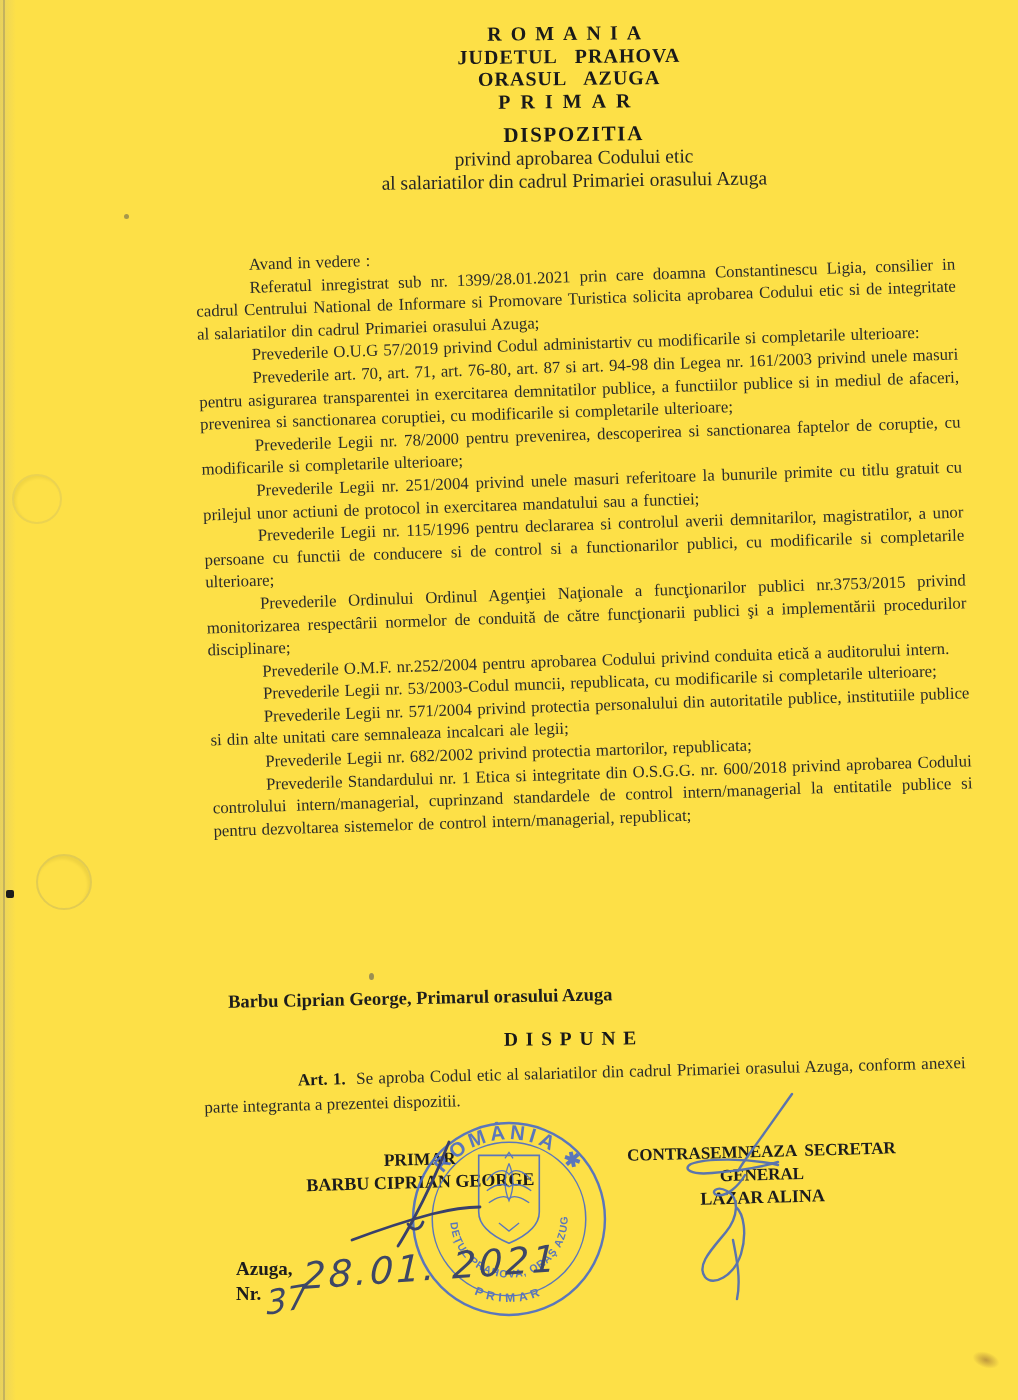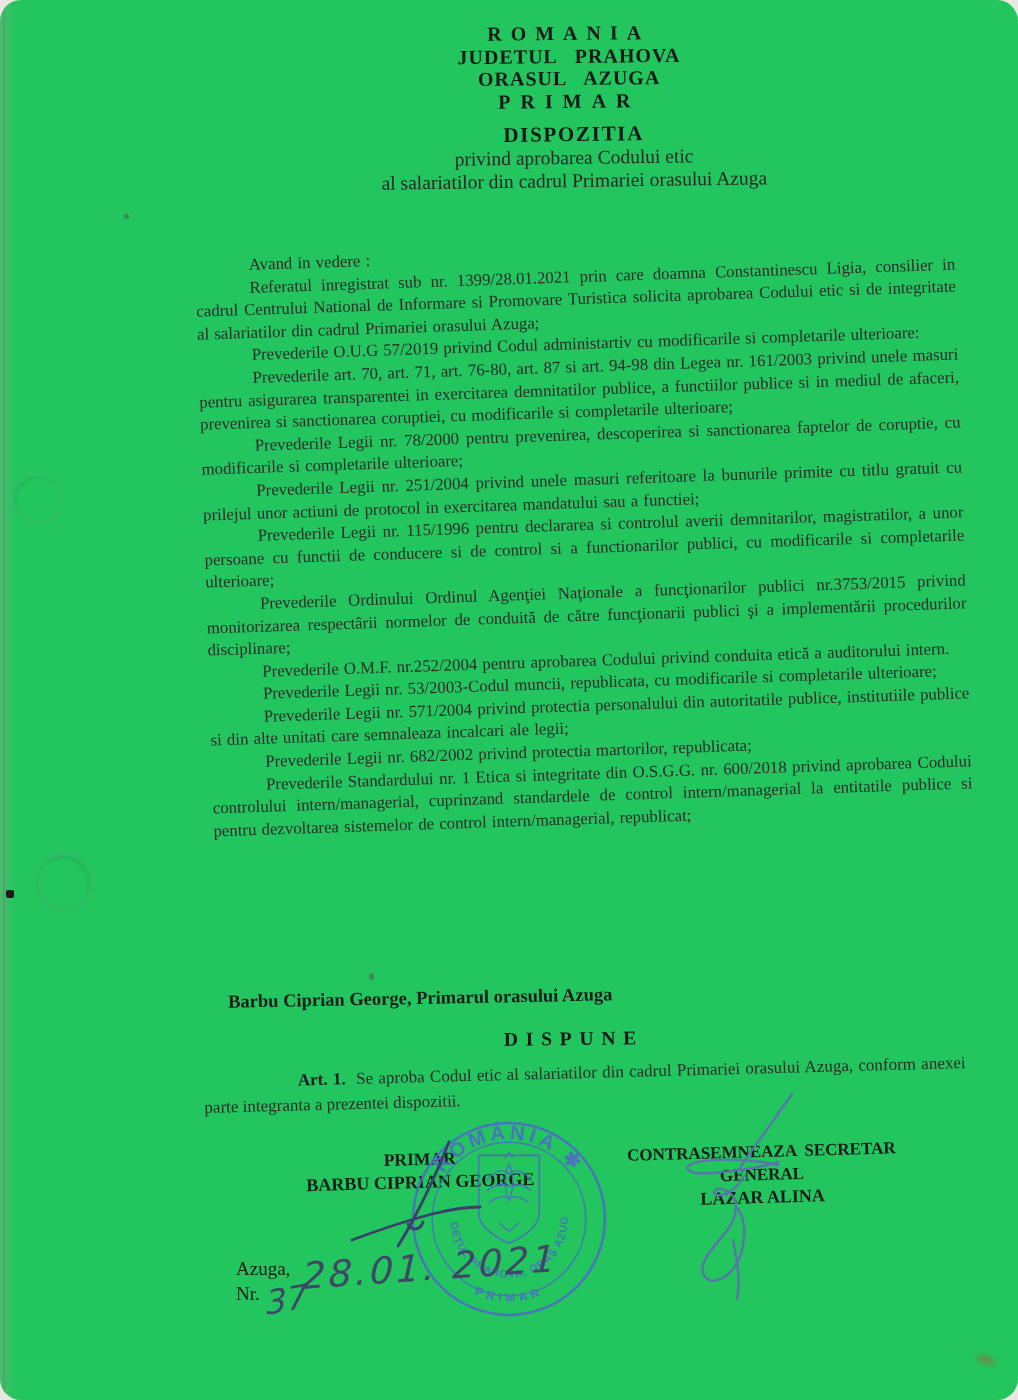--- a/index.html
+++ b/index.html
@@ -1,21 +1,20 @@
 <!DOCTYPE html>
 <html><head>
 <meta charset="utf-8">
 <style>
   html,body{margin:0;padding:0;background:#e9e7e1;}
   .page{
     position:relative;width:1018px;height:1400px;margin:0 auto;
-    background:#22c55e;overflow:hidden;
+    background:#fde047;overflow:hidden;
     font-family:"Liberation Serif","DejaVu Serif",serif;
     color:#2e2e2e;
-    border-radius:21px;
   }
   
   .edge-left{position:absolute;left:0;top:0;width:16px;height:1400px;
     background:linear-gradient(to right,rgba(175,170,155,.28),rgba(175,170,155,0));
     z-index:1;}
   .edge-line{position:absolute;left:3px;top:0;width:2px;height:1400px;
     background:rgba(120,115,105,.35);z-index:1;}
   .punch-hole{position:absolute;border-radius:50%;z-index:1;}
   .hole1{left:12px;top:474px;width:46px;height:46px;
     border:2px solid rgba(140,140,135,.16);
@@ -71,21 +70,21 @@
     transform:rotate(-1.6deg);z-index:2;}
   .sig-right .role{font-weight:bold;font-size:17px;color:#1c1c1c;line-height:23px;word-spacing:4px;}
   .sig-right .name{font-weight:bold;font-size:18px;color:#1c1c1c;line-height:23px;}
 
   .stamp{position:absolute;left:408px;top:1118px;width:202px;height:202px;
     z-index:3;opacity:.92;}
   .pen-layer{position:absolute;left:0;top:0;width:1018px;height:1400px;z-index:4;}
 
   
   .footer-labels{position:absolute;left:236px;top:1256px;z-index:2;}
-  .footer-labels div{font-weight:normal;font-size:19px;line-height:25px;color:#1d1d1d;}
+  .footer-labels div{font-weight:bold;font-size:19px;line-height:25px;color:#1d1d1d;}
   .hand{position:absolute;font-family:"DejaVu Sans",sans-serif;font-style:italic;
     color:#3e4766;z-index:4;}
   .hand-date{left:302px;top:1246px;font-size:37px;letter-spacing:3px;
     transform:rotate(-4deg) skewX(-6deg);}
   .hand-nr{left:266px;top:1280px;font-size:33px;transform:rotate(-10deg) skewX(-8deg);}
 </style>
 </head>
 <body>
 
 <div class="page">

